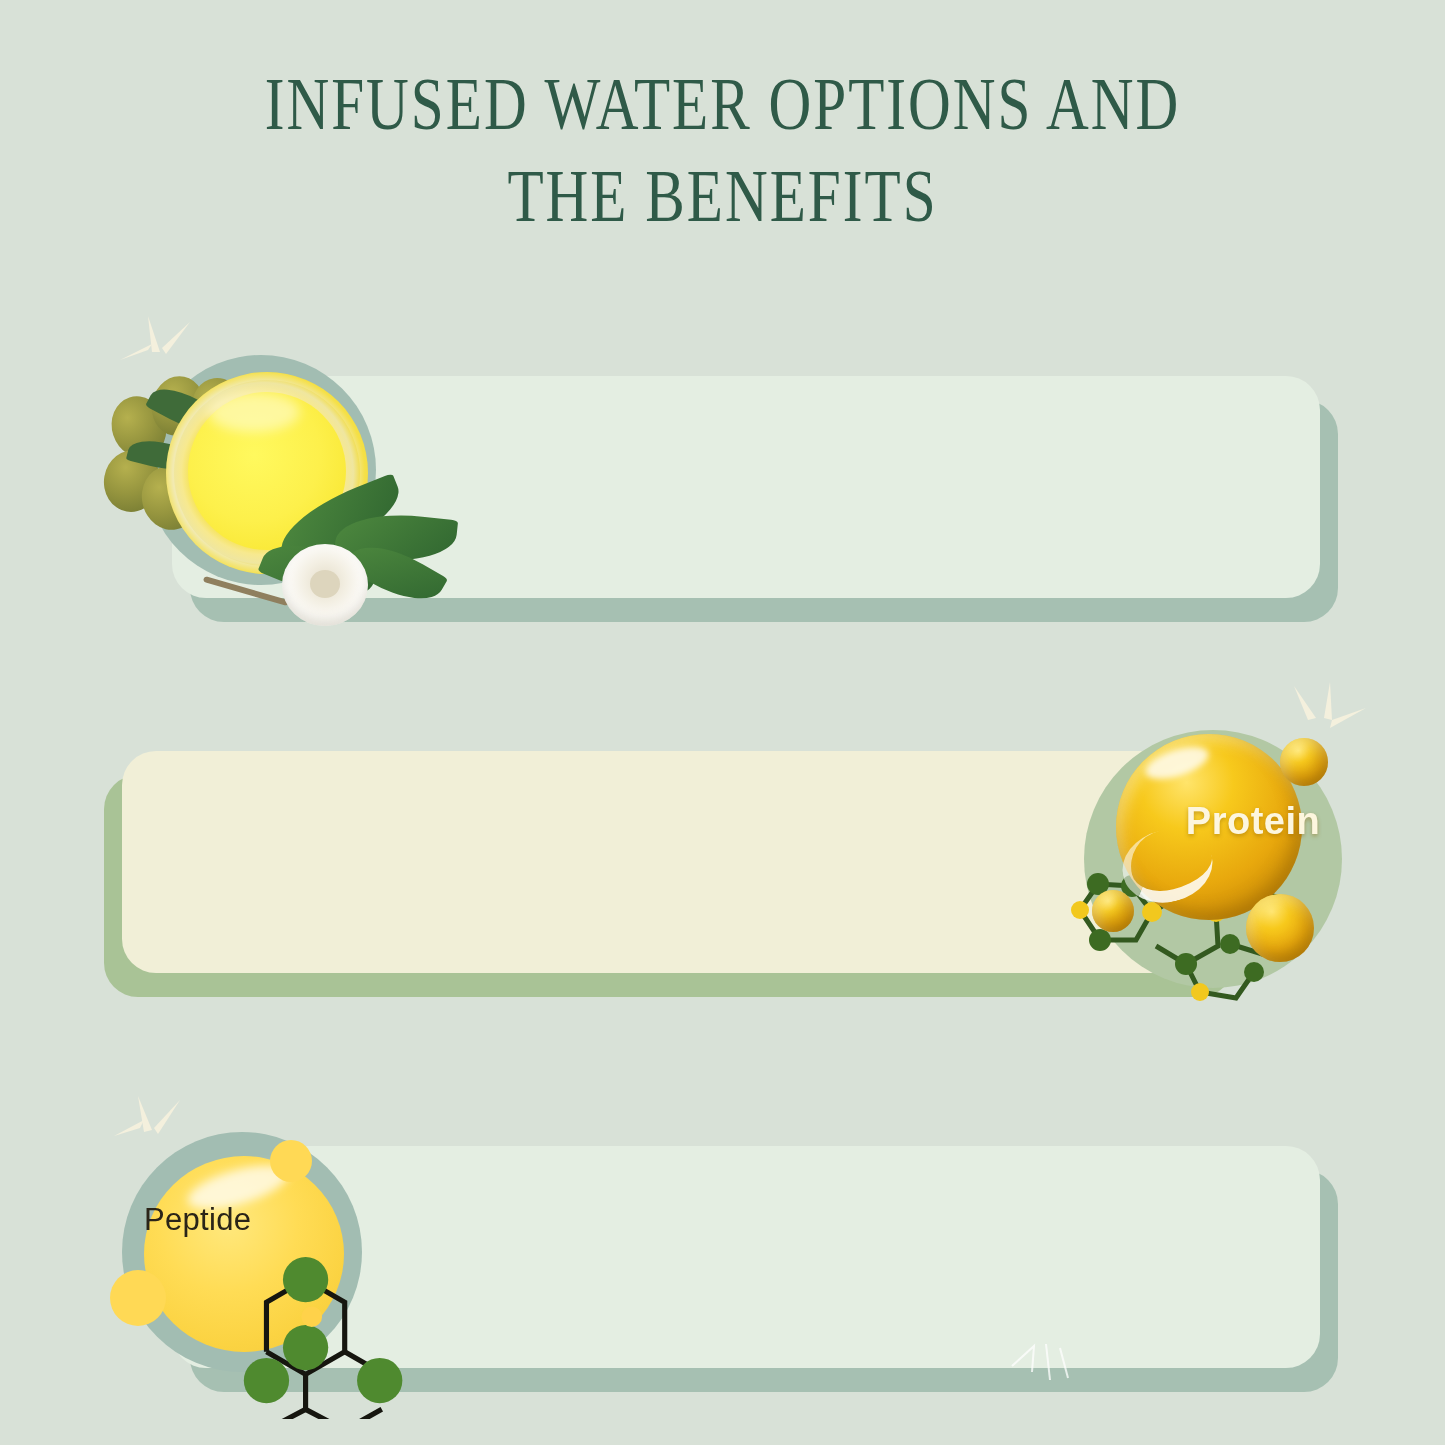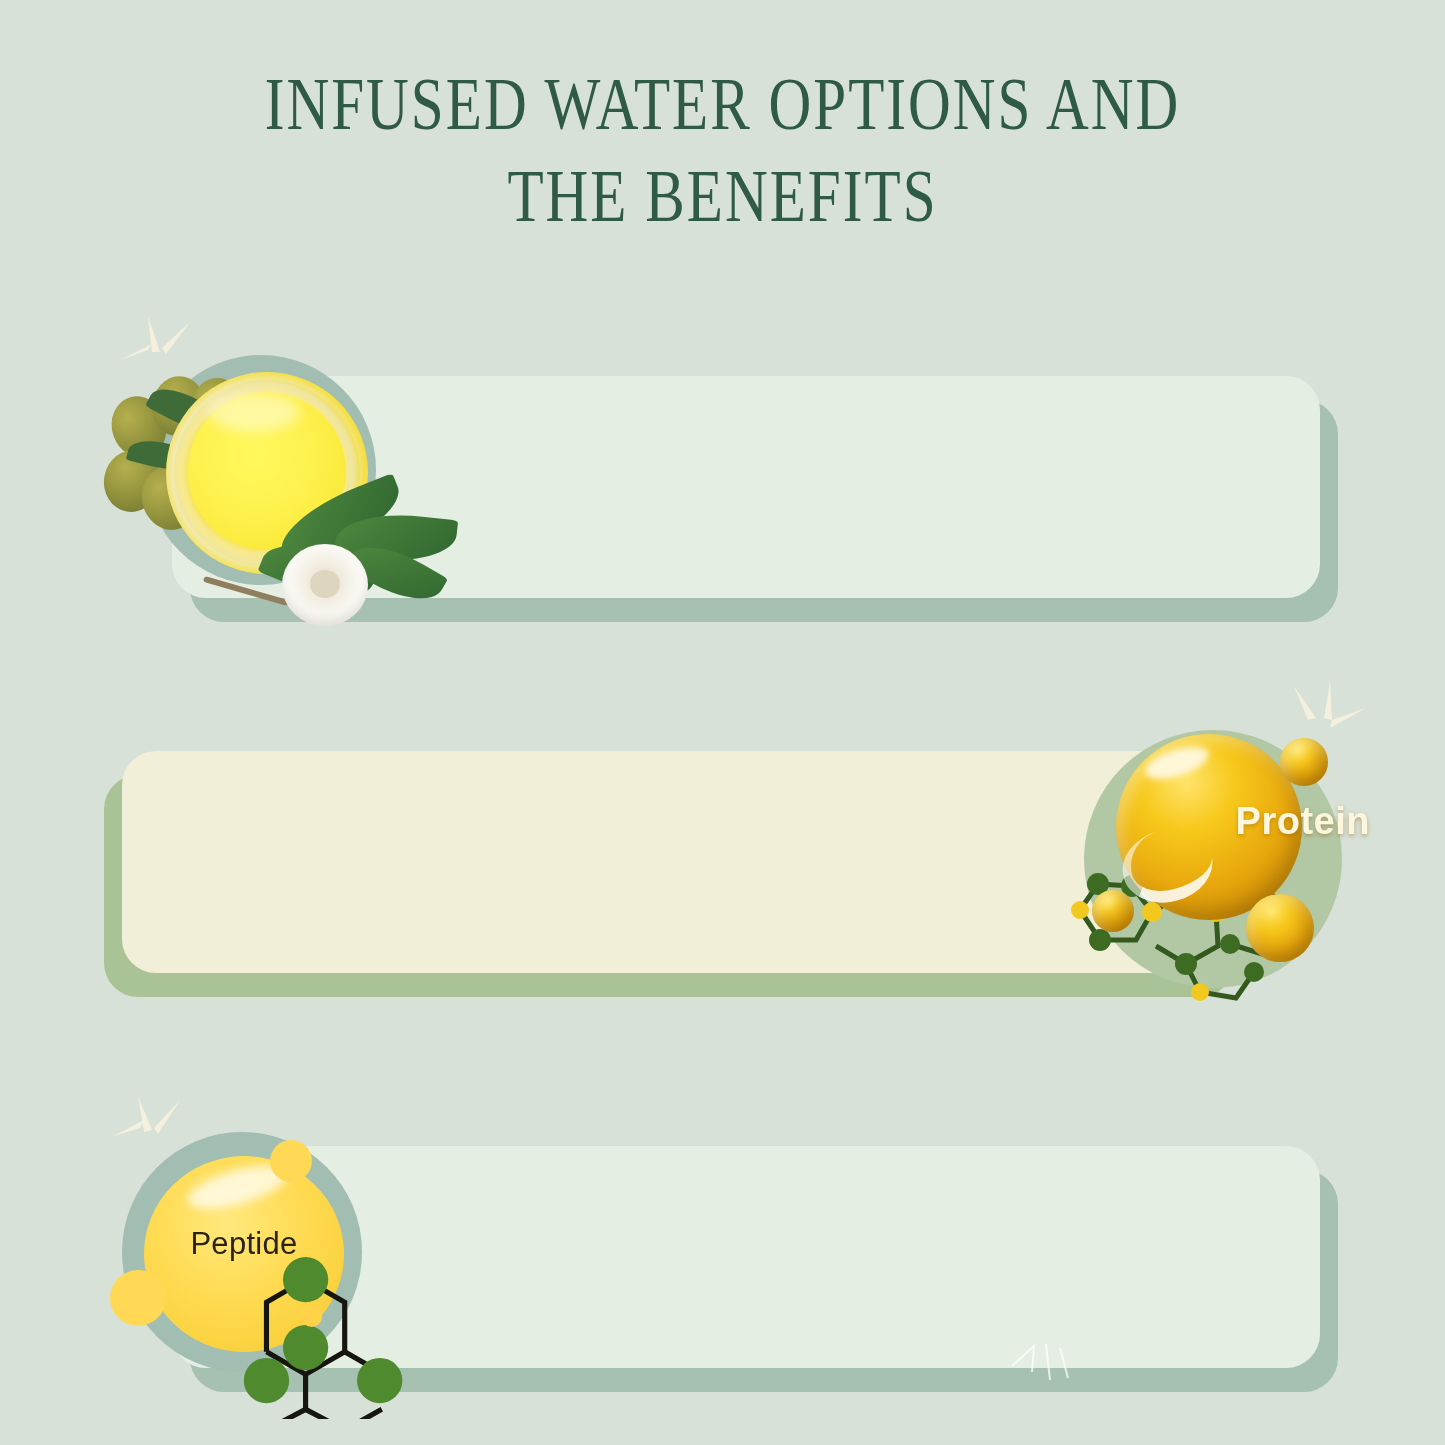--- a/index.html
+++ b/index.html
@@ -211,21 +211,21 @@
     width: 82px; height: 60px;
     border-radius: 50%;
     border-bottom: 12px solid rgba(255,255,255,0.85);
     border-left: 9px solid rgba(255,255,255,0.55);
     transform: rotate(-14deg);
   }
   .protein-label {
     position: absolute;
     left: 0; top: 128px;
     width: 330px;
-    text-align: right;
+    text-align: center;
     padding-left: 96px;
     box-sizing: border-box;
     font-family: "Liberation Sans", sans-serif;
     font-size: 38px;
     font-weight: bold;
     color: #fdf6de;
     letter-spacing: 0.5px;
     text-shadow: 0 2px 4px rgba(140,95,0,0.45);
   }
 
@@ -254,23 +254,22 @@
   }
   .small-yellow {
     position: absolute;
     border-radius: 50%;
     background: #ffd955;
   }
   #py-tr { left: 170px; top: 58px; width: 42px; height: 42px; }
   #py-bl { left: 10px; top: 188px; width: 56px; height: 56px; }
   .peptide-label {
     position: absolute;
-    left: 44px; top: 144px;
+    left: 44px; top: 120px;
     width: 200px;
-    text-align: center;
     font-family: "Liberation Sans", sans-serif;
     font-size: 31px;
     font-weight: normal;
     color: #2a2418;
     letter-spacing: 0.3px;
   }
 
   
   .sparkle { position: absolute; }
   #sparkle1 { left: 118px; top: 308px; width: 90px; height: 60px; }

